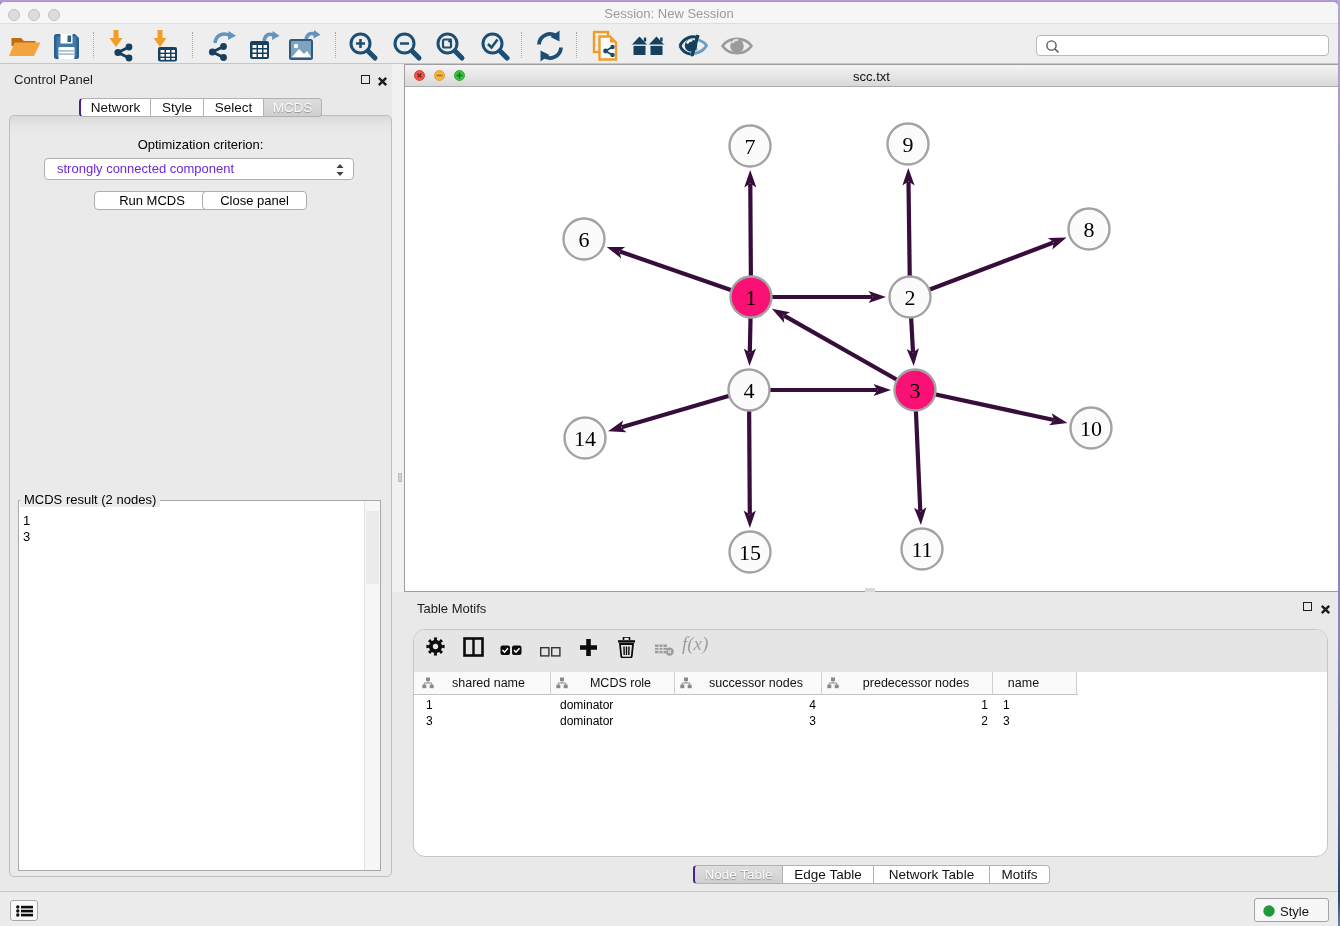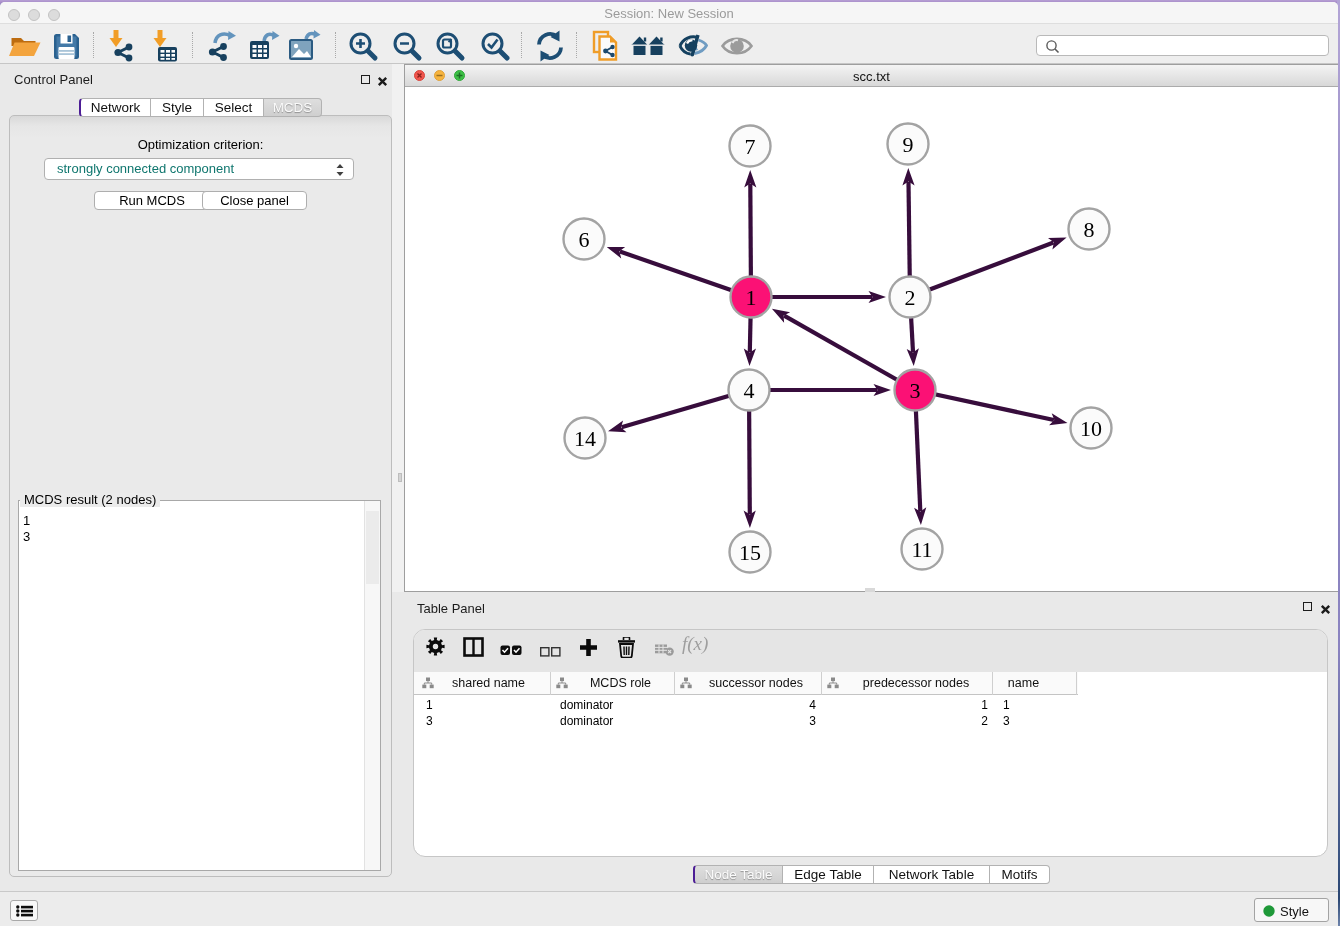--- a/index.html
+++ b/index.html
@@ -201,21 +201,21 @@
             <path d="M1.8 1.8 L9.2 9.2 M9.2 1.8 L1.8 9.2" stroke="#1c1c1c" stroke-width="2.4"></path>
           </svg></div>
   <div id="tabpane"></div>
   <div class="tabs" style="left:79px;top:34px">
    <div class="tab first" style="width:72px">Network</div>
    <div class="tab" style="width:53px">Style</div>
    <div class="tab" style="width:60px">Select</div>
    <div class="tab last sel" style="width:58px">MCDS</div>
   </div>
   <div style="position:absolute;left:10px;top:73px;width:381px;text-align:center;font-size:13px;color:#000">Optimization criterion:</div>
-  <div style="position:absolute;left:44px;top:94px;width:310px;height:22px;background:#fff;border:1px solid #b0b0b0;border-radius:4px;font-size:13px;line-height:20px;color:#0f766e;padding-left:12px">strongly connected component
+  <div style="position:absolute;left:44px;top:94px;width:310px;height:22px;background:#fff;border:1px solid #b0b0b0;border-radius:4px;font-size:13px;line-height:20px;color:#6d28d9;padding-left:12px">strongly connected component
    <svg width="12" height="16" style="position:absolute;right:7px;top:3px">
             <polygon points="6,2 9.5,6 2.5,6" fill="#3f3f3f"></polygon>
             <polygon points="6,14 9.5,10 2.5,10" fill="#3f3f3f"></polygon>
           </svg>
   </div>
   <div class="btn" style="left:94px;top:127px;width:116px;height:19px;line-height:17px">Run MCDS</div>
   <div class="btn" style="left:202px;top:127px;width:105px;height:19px;line-height:17px">Close panel</div>
   <div style="position:absolute;left:18px;top:436px;width:363px;height:371px;background:#fff;border:1px solid #a8a8a8">
     <div style="position:absolute;left:345px;top:0px;width:16px;height:369px;background:#f7f7f7;border-left:1px solid #e2e2e2"></div>
     <div style="position:absolute;left:347px;top:10px;width:13px;height:73px;background:#ebebeb"></div>
@@ -292,21 +292,21 @@
           <circle cx="517" cy="462" r="20.5" fill="#fbfbfb" stroke="#a3a3a3" stroke-width="2.4"></circle>
           <text x="517" y="469.5" font-size="22" font-family="Liberation Serif, serif" fill="#000" text-anchor="middle">11</text>
           <circle cx="180" cy="351" r="20.5" fill="#fbfbfb" stroke="#a3a3a3" stroke-width="2.4"></circle>
           <text x="180" y="358.5" font-size="22" font-family="Liberation Serif, serif" fill="#000" text-anchor="middle">14</text>
           <circle cx="345" cy="465" r="20.5" fill="#fbfbfb" stroke="#a3a3a3" stroke-width="2.4"></circle>
           <text x="345" y="472.5" font-size="22" font-family="Liberation Serif, serif" fill="#000" text-anchor="middle">15</text>
         </svg>
  </div>
  <div style="position:absolute;left:865px;top:524px;width:10px;height:4px;background:#d9d9d9"></div>
  <div id="tpanel">
-  <div class="phead" style="position:absolute;left:25px;top:7px">Table Panel</div>
+  <div class="phead" style="position:absolute;left:25px;top:7px">Table Motifs</div>
   <div class="flbtn" style="left:911px;top:8px"></div>
   <div class="abs" style="left:928px;top:7px"><svg width="11" height="11">
             <path d="M1.8 1.8 L9.2 9.2 M9.2 1.8 L1.8 9.2" stroke="#1c1c1c" stroke-width="2.4"></path>
           </svg></div>
   <div id="tblock">
    <div id="ttool">
     <div class="abs" style="left:12px;top:7px"><svg width="19" height="19" viewBox="0 0 19 19">
                 <polygon points="18.6,7.8 18.6,11.2 16.0,10.8 15.0,13.2 17.1,14.8 14.8,17.1 13.2,15.0 10.8,16.0 11.2,18.6 7.8,18.6 8.2,16.0 5.8,15.0 4.2,17.1 1.9,14.8 4.0,13.2 3.0,10.8 0.4,11.2 0.4,7.8 3.0,8.2 4.0,5.8 1.9,4.2 4.2,1.9 5.8,4.0 8.2,3.0 7.8,0.4 11.2,0.4 10.8,3.0 13.2,4.0 14.8,1.9 17.1,4.2 15.0,5.8 16.0,8.2" fill="#0c0c0c"></polygon>
                 <circle cx="9.5" cy="9.5" r="2.7" fill="#e5e5e5"></circle>
               </svg></div>

